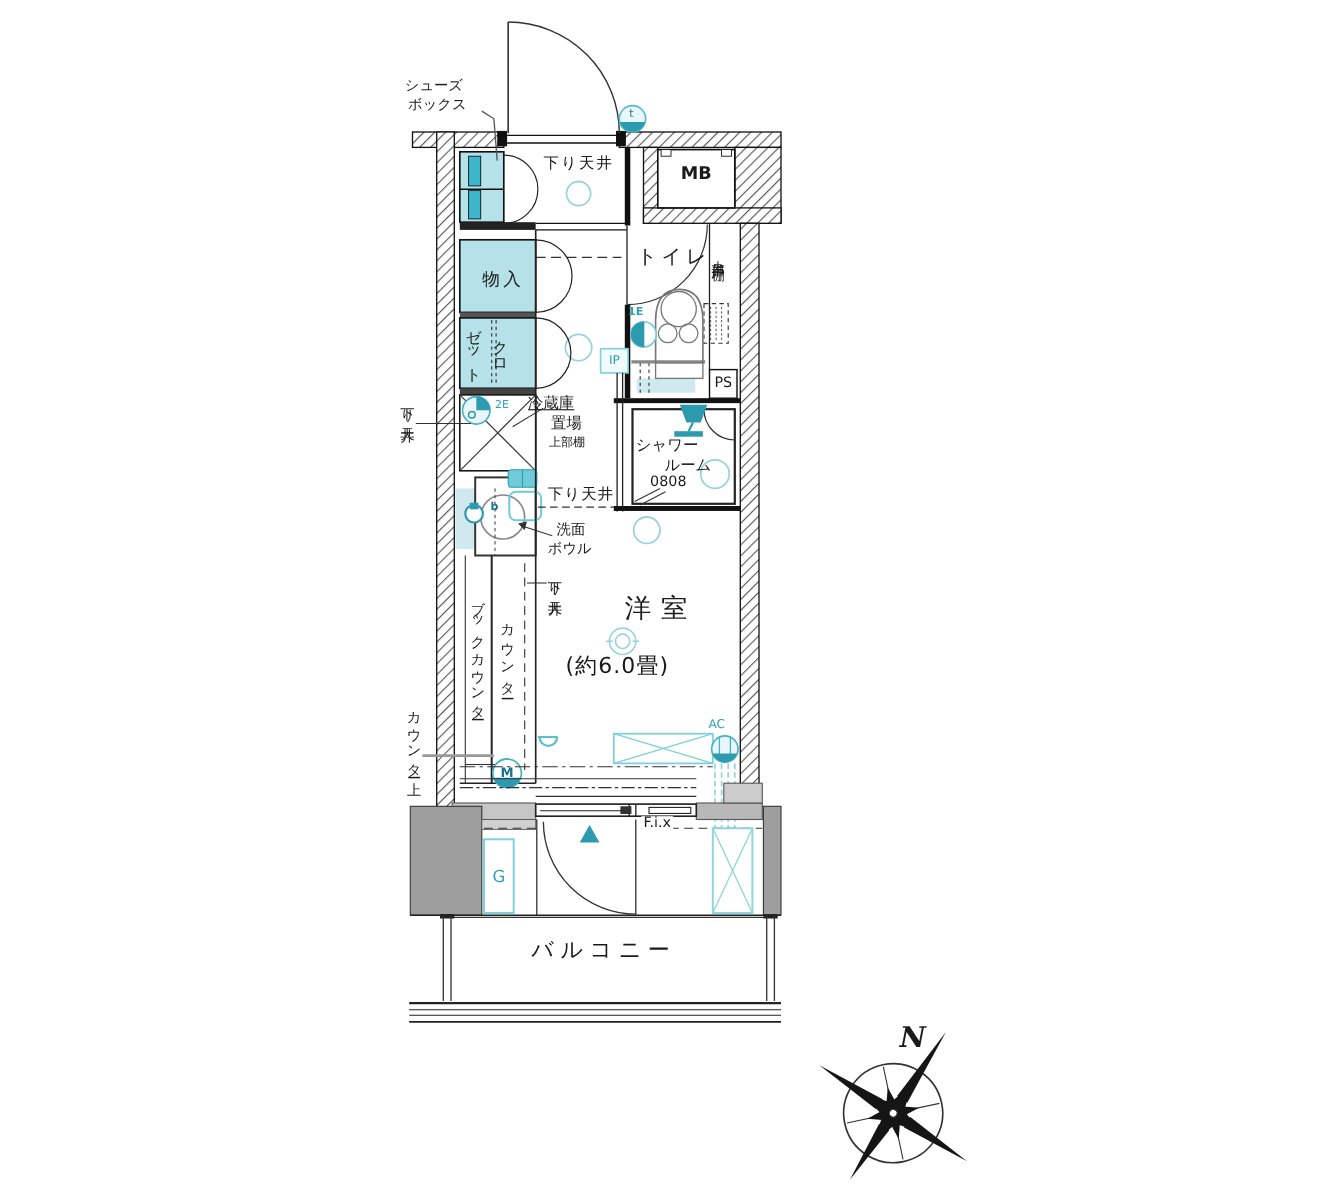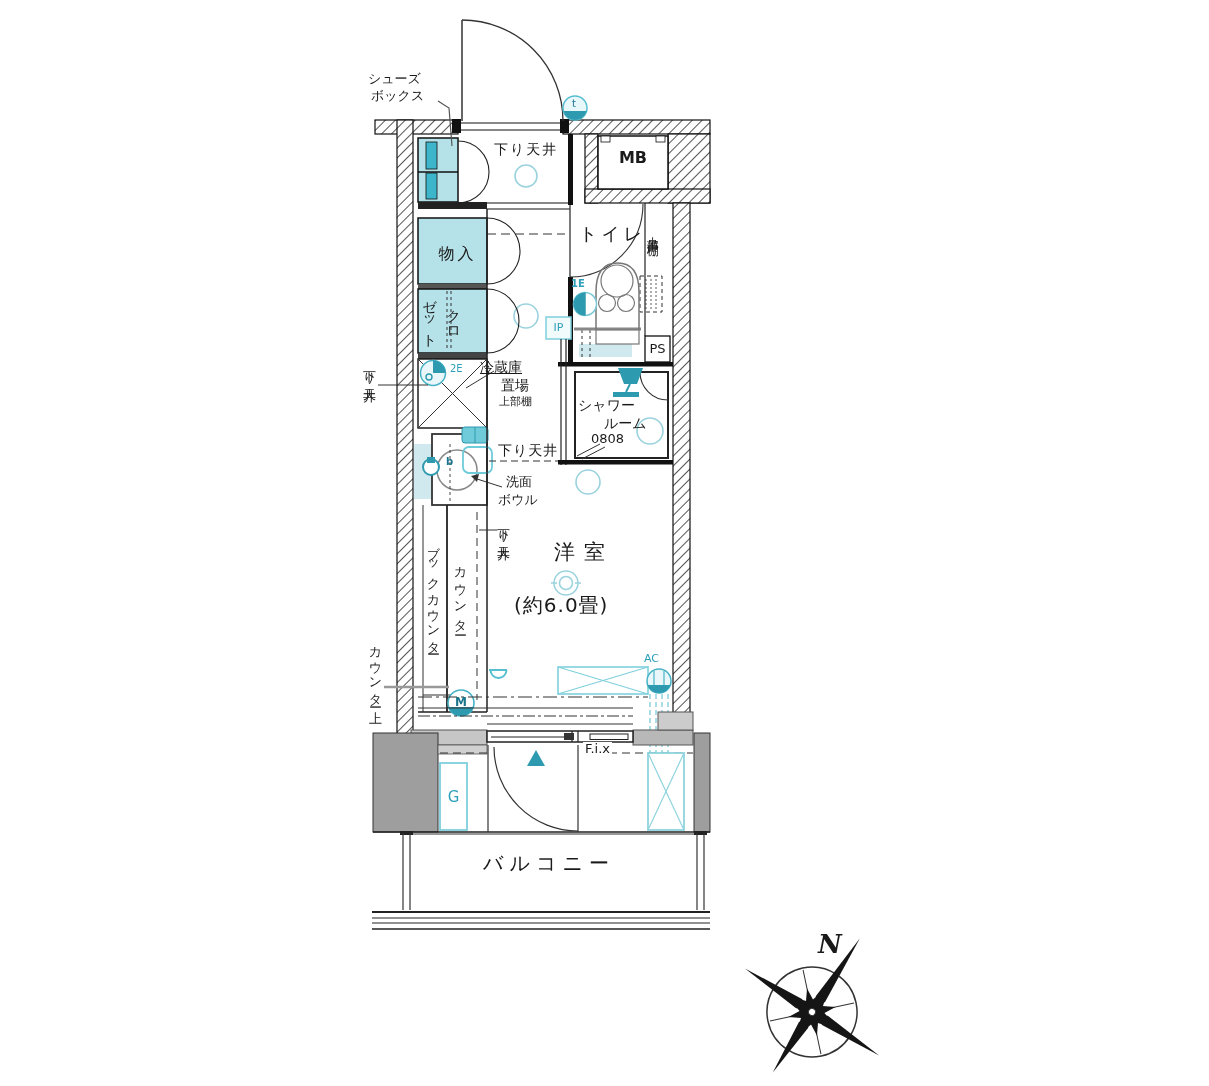--- a/index.html
+++ b/index.html
@@ -288,21 +288,21 @@
 
 <div class="lbl" style="left:578px;top:397px;font-size:14px;">シャワー</div>
 <div class="lbl" style="left:604px;top:415px;font-size:14px;">ルーム</div>
 <div class="lbl" style="left:591px;top:432px;font-size:13px;text-align:right;">0808</div>
 
 <div class="lbl" style="left:498px;top:442px;font-size:14px;letter-spacing:1px;">下り天井</div>
 <div class="lbl" style="left:506px;top:475px;font-size:13px;">洗面</div>
 <div class="lbl" style="left:498px;top:493px;font-size:13px;">ボウル</div>
 
 <div class="lbl vert" style="left:495px;top:519px;font-size:13px;letter-spacing:1px;">下り天井</div>
-<div class="lbl" style="left:554px;top:540px;font-size:21px;letter-spacing:9px;">洋室</div>
+<div class="lbl" style="left:568px;top:540px;font-size:24px;letter-spacing:9px;">洋室</div>
 <div class="lbl" style="left:514px;top:594px;font-size:20px;letter-spacing:1px;">(約6.0畳)</div>
 
 <div class="lbl vert" style="left:425px;top:537px;font-size:13px;letter-spacing:1px;">ブックカウンター</div>
 <div class="lbl vert" style="left:452px;top:557px;font-size:13px;letter-spacing:3px;">カウンター</div>
 <div class="lbl vert" style="left:367px;top:637px;font-size:13px;letter-spacing:1px;">カウンター上</div>
 
 <div class="lbl whitebg" style="left:583px;top:742px;font-size:13px;">F.i.x</div>
 <div class="lbl" style="left:483px;top:852px;font-size:20px;letter-spacing:6px;">バルコニー</div>
 <div class="lbl serifN" style="left:818px;top:930px;font-size:26px;">N</div>
 

